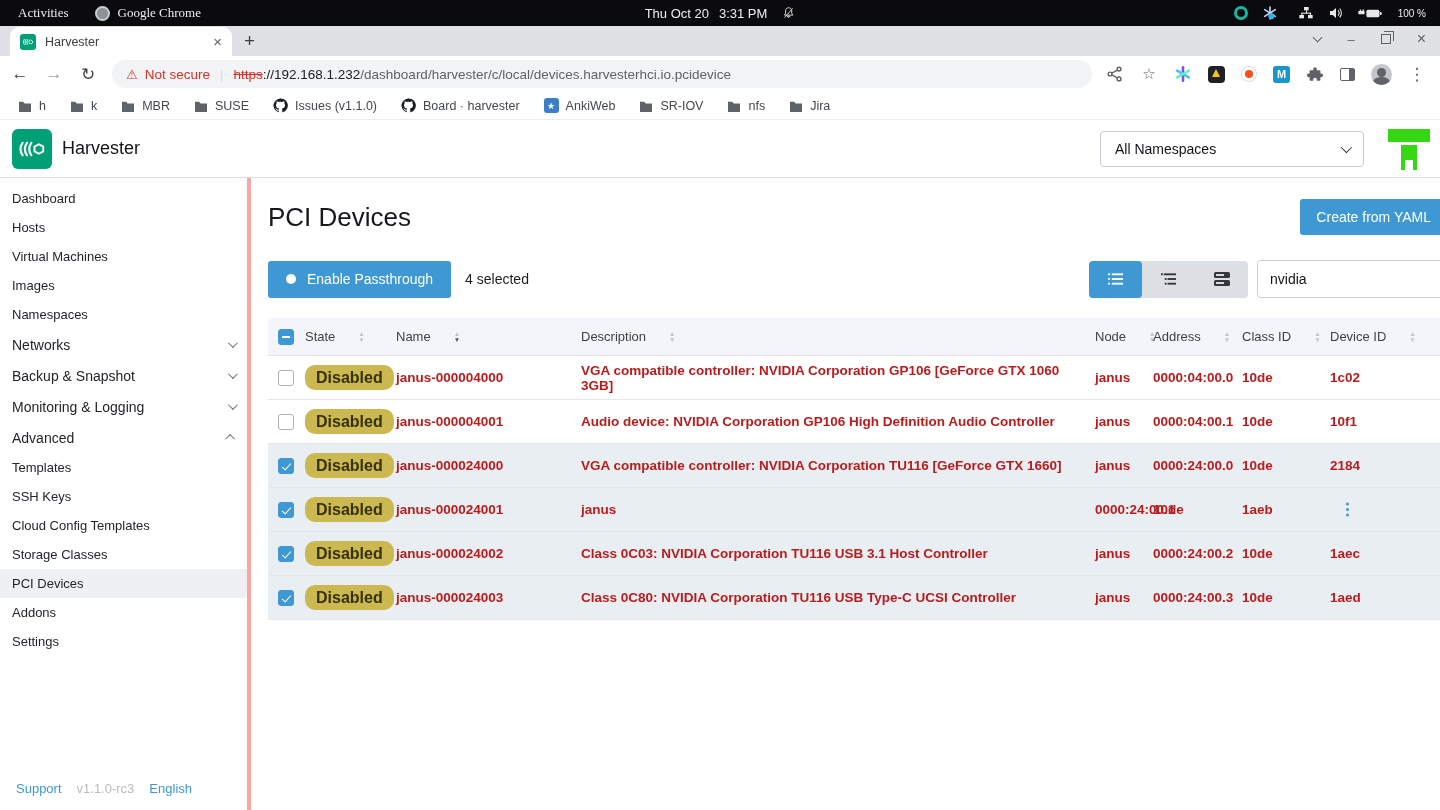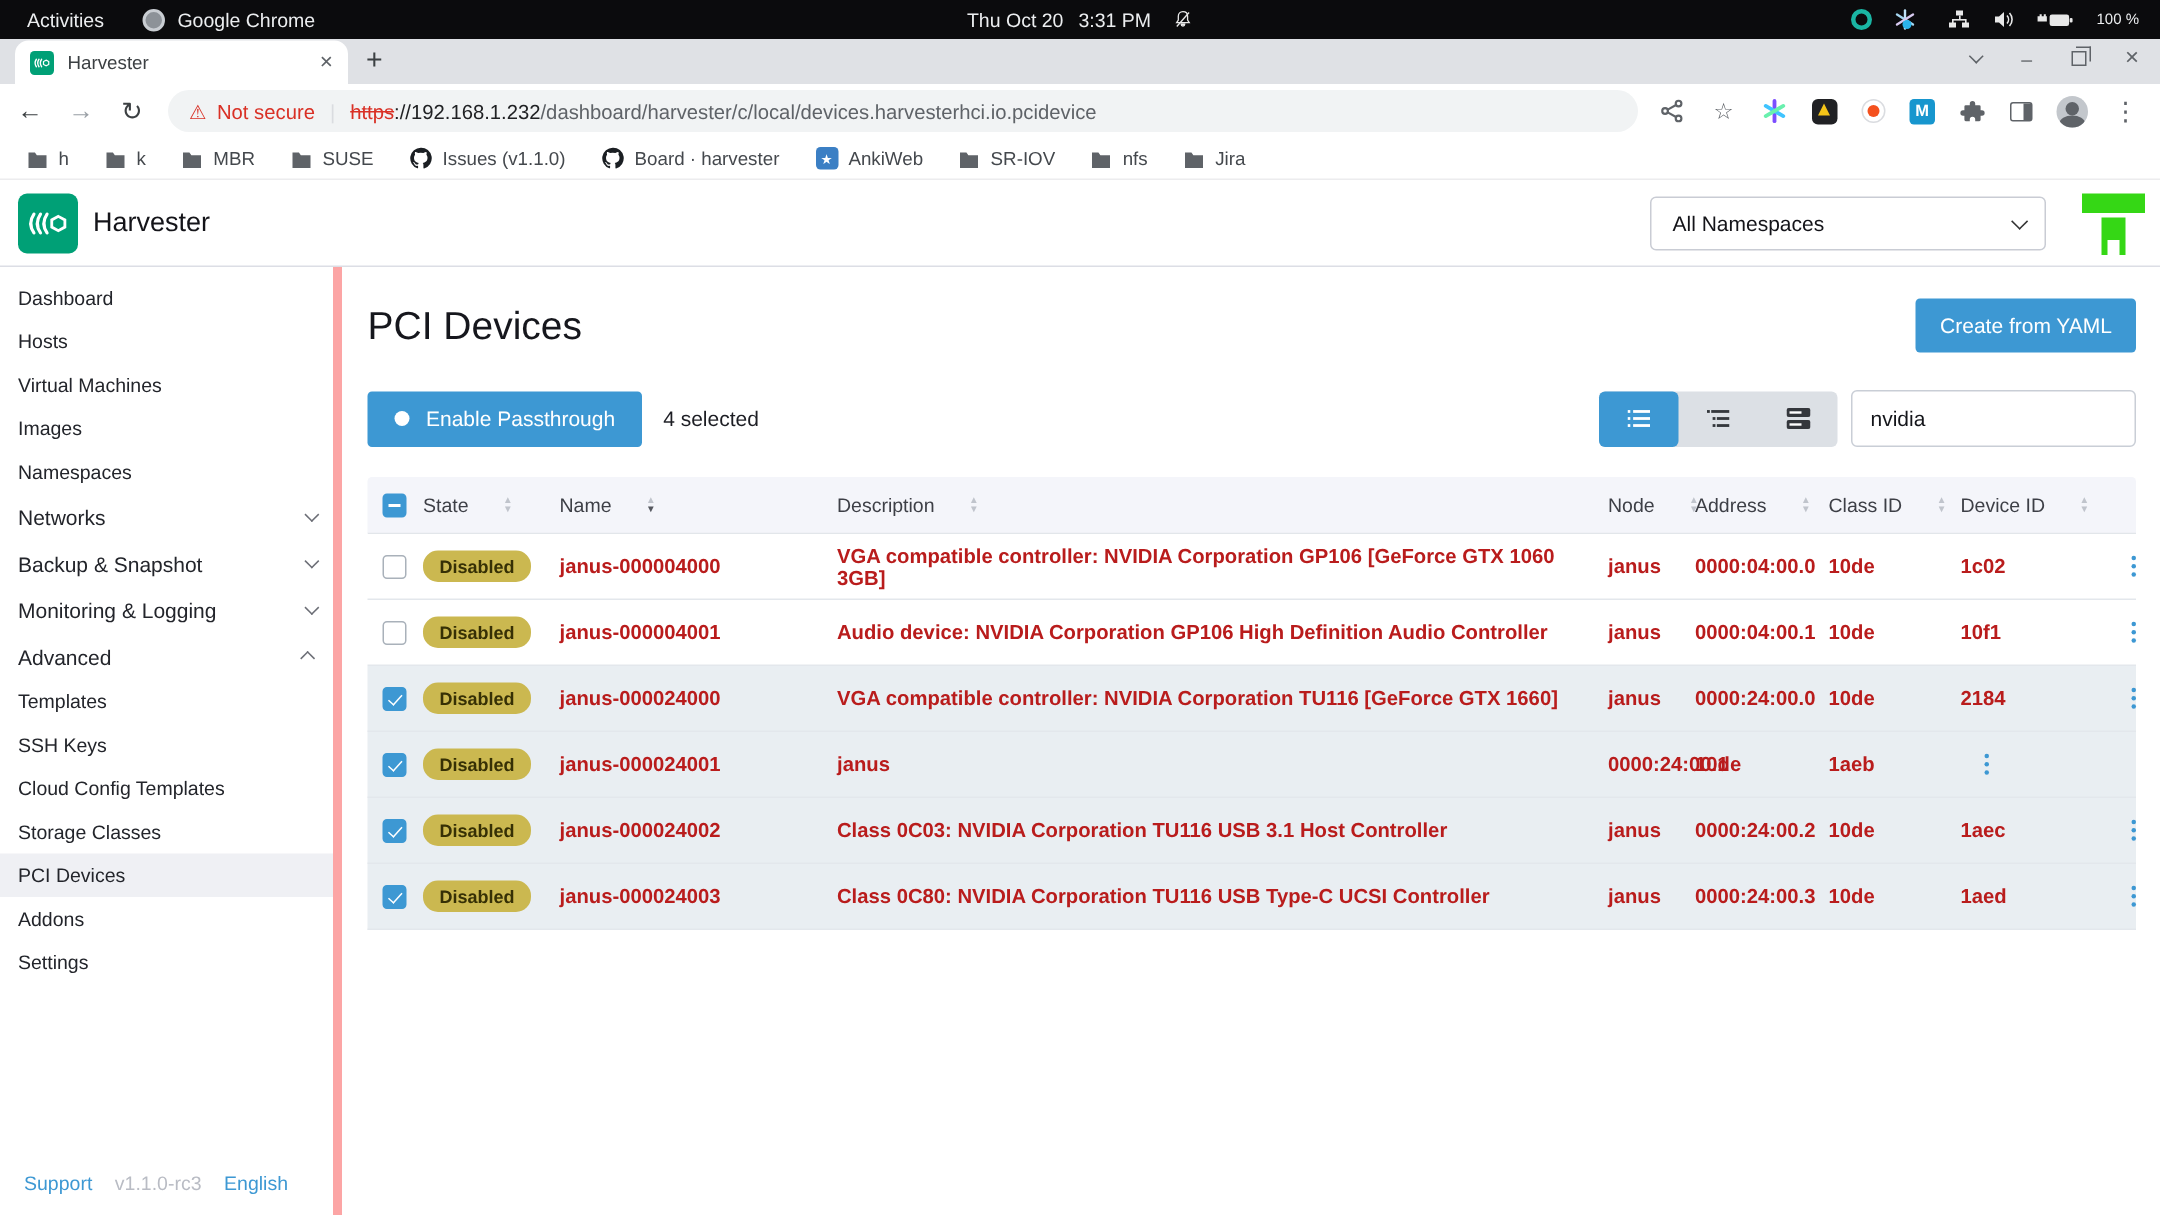--- a/index.html
+++ b/index.html
@@ -1,21 +1,21 @@
 <!DOCTYPE html>
 <html><head>
 <meta charset="utf-8">
 <style>
   * { box-sizing: border-box; margin: 0; padding: 0; }
   html,body { width:1440px; height:810px; overflow:hidden; }
   body { font-family:"Liberation Sans", sans-serif; background:#fff; color:#1b1c21; }
 
   
   .topbar { height:26px; background:#0b0b0d; color:#eceef0; display:flex; align-items:center; font-size:13px; position:relative; }
-  .topbar .left { display:flex; align-items:center; gap:26px; padding-left:18px; }
+  .topbar .left { display:flex; align-items:center; gap:26px; padding-left:18px;font-family:Liberation Serif, serif; }
   .topbar .appind { display:flex; align-items:center; gap:8px; }
   .chrome-dot { width:15px; height:15px; border-radius:50%; background:#8d9298; border:2px solid #c9cdd2; }
   .topbar .center { position:absolute; left:50%; transform:translateX(-50%); display:flex; align-items:center; gap:10px; }
   .topbar .right { margin-left:auto; display:flex; align-items:center; gap:14px; padding-right:14px; }
   .ring { width:14px; height:14px; border-radius:50%; border:3px solid #1ab5a3; }
   .pct { font-size:10px; }
 
   
   .tabstrip { height:30px; background:#dfe1e5; display:flex; align-items:flex-end; position:relative; }
   .tab { width:222px; height:29px; background:#fff; border-radius:9px 9px 0 0; margin-left:10px; display:flex; align-items:center; padding:0 10px; gap:9px; }
@@ -64,21 +64,21 @@
   .hdr-right { margin-left:auto; display:flex; align-items:center; gap:24px; }
   .ns-select { width:264px; height:36px; border:1px solid #c9ccd4; border-radius:4px; display:flex; align-items:center; padding:0 14px; font-size:14px; color:#141419; }
   .ns-chev { margin-left:auto; width:8px; height:8px; border-right:1.7px solid #333; border-bottom:1.7px solid #333; transform:rotate(45deg) translateY(-2px); }
   .rancher { width:42px; height:42px; position:relative; }
   .rancher .t { position:absolute; left:0; top:1px; width:42px; height:13px; background:#35d715; }
   .rancher .b { position:absolute; left:13px; top:17px; width:16px; height:25px; background:#35d715; }
   .rancher .n { position:absolute; left:17px; top:32px; width:8px; height:10px; background:#fff; }
 
   
   .layout { display:flex; height:632px; }
-  .sidebar { width:228px; flex:none; border-right:6px solid #fca5a5; position:relative; padding-top:6px; }
+  .sidebar { width:251px; flex:none; border-right:4px solid #fca5a5; position:relative; padding-top:6px; }
   .sb-item { height:29px; display:flex; align-items:center; padding:0 12px; font-size:13px; color:#23252b; }
   .sb-group { height:31px; font-size:14px; }
   .sb-item.selected { background:#eff0f4; }
   .sb-chev { margin-left:auto; width:7px; height:7px; border-right:1.5px solid #6c6e76; border-bottom:1.5px solid #6c6e76; }
   .sb-chev.down { transform:rotate(45deg) translateY(-2px); }
   .sb-chev.up { transform:rotate(-135deg) translateY(-2px); }
   .sb-footer { position:absolute; left:16px; bottom:14px; display:flex; gap:15px; font-size:13px; align-items:center; }
   .link { color:#3d98d3; }
   .version { color:#b9bcc4; }
 
@@ -103,21 +103,21 @@
   .thead { height:38px; background:#f4f5fa; color:#3d3f46; font-size:13px; border-bottom:1px solid #e2e6ea; border-radius:3px 3px 0 0; }
   .th { display:flex; align-items:center; gap:23px; }
   .sort { display:flex; flex-direction:column; font-size:6.5px; line-height:5.5px; color:#c0c4cc; }
   .sort .on { color:#55585f; }
   .tr { height:44px; border-bottom:1px solid #e3e7ec; background:#fff; }
   .tr.selected { background:#e9eef2; }
   .cb { width:16px; height:16px; border-radius:3px; border:1px solid #a9b1ba; background:#fff; position:relative; }
   .cb.checked, .cb.indet { background:#3d98d3; border-color:#3d98d3; }
   .cb.checked:after { content:""; position:absolute; left:5px; top:2px; width:4px; height:8px; border-right:1.8px solid #fff; border-bottom:1.8px solid #fff; transform:rotate(42deg); }
   .cb.indet:after { content:""; position:absolute; left:3px; top:6.5px; width:8px; height:2px; background:#fff; }
-  .badge { display:inline-block; padding:3.5px 11px; border-radius:10px; background:#cbb850; color:#363005; font-size:12px; font-weight:bold; }
+  .badge { display:inline-block; padding:3.5px 11px; border-radius:10px; background:#cbb850; color:#363005; font-size:16px; font-weight:bold; }
   .kebab { width:3px; height:3px; border-radius:50%; background:#3d98d3; box-shadow:0 -5.5px 0 #3d98d3, 0 5.5px 0 #3d98d3; margin-left:16px; }
   .cell { color:#b91c1c;font-weight:bold; }
 </style>
 </head>
 <body>
 
 <div class="topbar">
   <div class="left">
     <span>Activities</span>
     <span class="appind">

